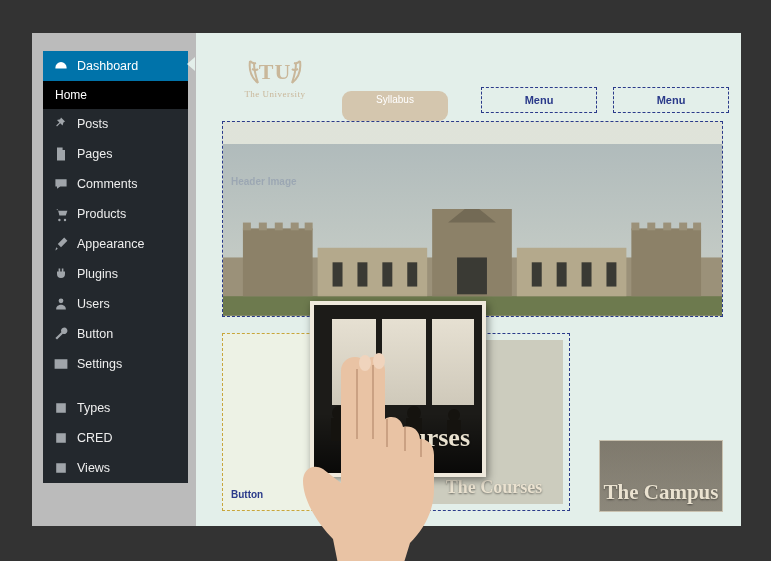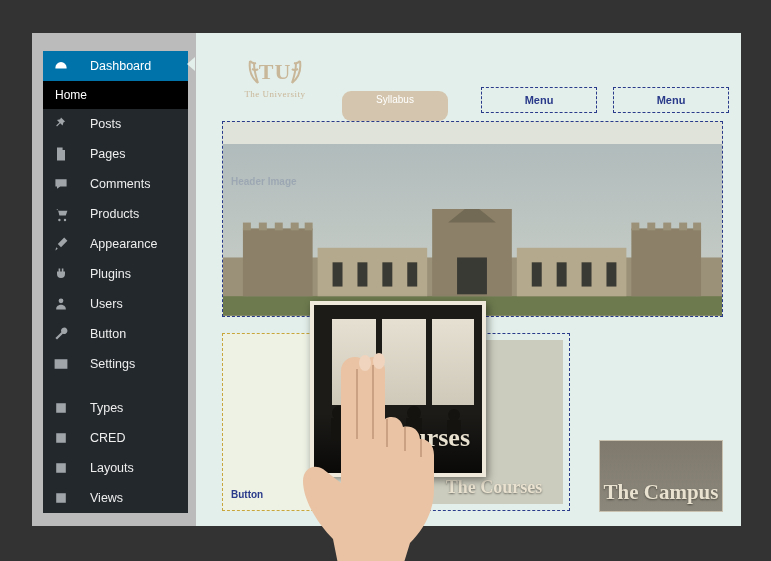--- a/index.html
+++ b/index.html
@@ -1,19 +1,19 @@
 <!DOCTYPE html>
 <html><head>
 <meta charset="utf-8">
 <style>
   * { box-sizing: border-box; margin: 0; padding: 0; }
   html, body { width: 771px; height: 561px; background: #333; font-family: -apple-system, "Segoe UI", Helvetica, Arial, sans-serif; overflow: hidden; }
   .frame { position: absolute; left: 32px; top: 33px; width: 709px; height: 493px; background: #bbb; }
   .sidebar { position: absolute; left: 11px; top: 18px; width: 145px; background: #23282d; }
-  .sb-item { display: flex; align-items: center; height: 30px; padding: 0 10px; color: #eee; font-size: 12.5px; cursor: pointer; gap: 21px; }
+  .sb-item { display: flex; align-items: center; height: 30px; padding: 0 10px; color: #eee; font-size: 12.5px; cursor: pointer; gap: 8px; }
   .sb-item.active { background: #0073aa; color: #fff; }
   .sb-item.sub { background: #000000; color: #fff; font-size: 12px; padding-left: 12px; height: 28px; }
   .sb-item svg { flex: 0 0 16px; width: 16px; height: 16px; fill: #a0a5aa; }
   .sb-item.active svg { fill: #fff; }
   .sb-gap { height: 14px; background: #23282d; }
   .pointer { position: absolute; left: 155px; top: 24px; width: 0; height: 0; border-top: 7px solid transparent; border-bottom: 7px solid transparent; border-right: 8px solid #e3efea; }
 
   .canvas { position: absolute; left: 164px; top: 0; width: 545px; height: 493px; background: #e3efea; }
   .topbar { position: absolute; left: 18px; top: 18px; right: 14px; height: 65px; }
   .logo { position: absolute; left: 26px; top: 2px; text-align: center; }
@@ -120,26 +120,20 @@
       <svg viewBox="0 0 20 20">
           <path d="M4 4h12v12H4zM4 7h12M7 4V2m6 2V2"></path>
         </svg>
       <span>Types</span>
     </div>
     <div class="sb-item">
       <svg viewBox="0 0 20 20">
           <path d="M4 4h12v12H4zM4 7h12M7 4V2m6 2V2"></path>
         </svg>
       <span>CRED</span>
-    </div>
-    <div class="sb-item">
-      <svg viewBox="0 0 20 20">
-          <path d="M4 4h12v12H4zM4 7h12M7 4V2m6 2V2"></path>
-        </svg>
-      <span>Layouts</span>
     </div>
     <div class="sb-item">
       <svg viewBox="0 0 20 20">
           <path d="M4 4h12v12H4zM4 7h12M7 4V2m6 2V2"></path>
         </svg>
       <span>Views</span>
     </div>
   </div>
   <div class="pointer"></div>
 

